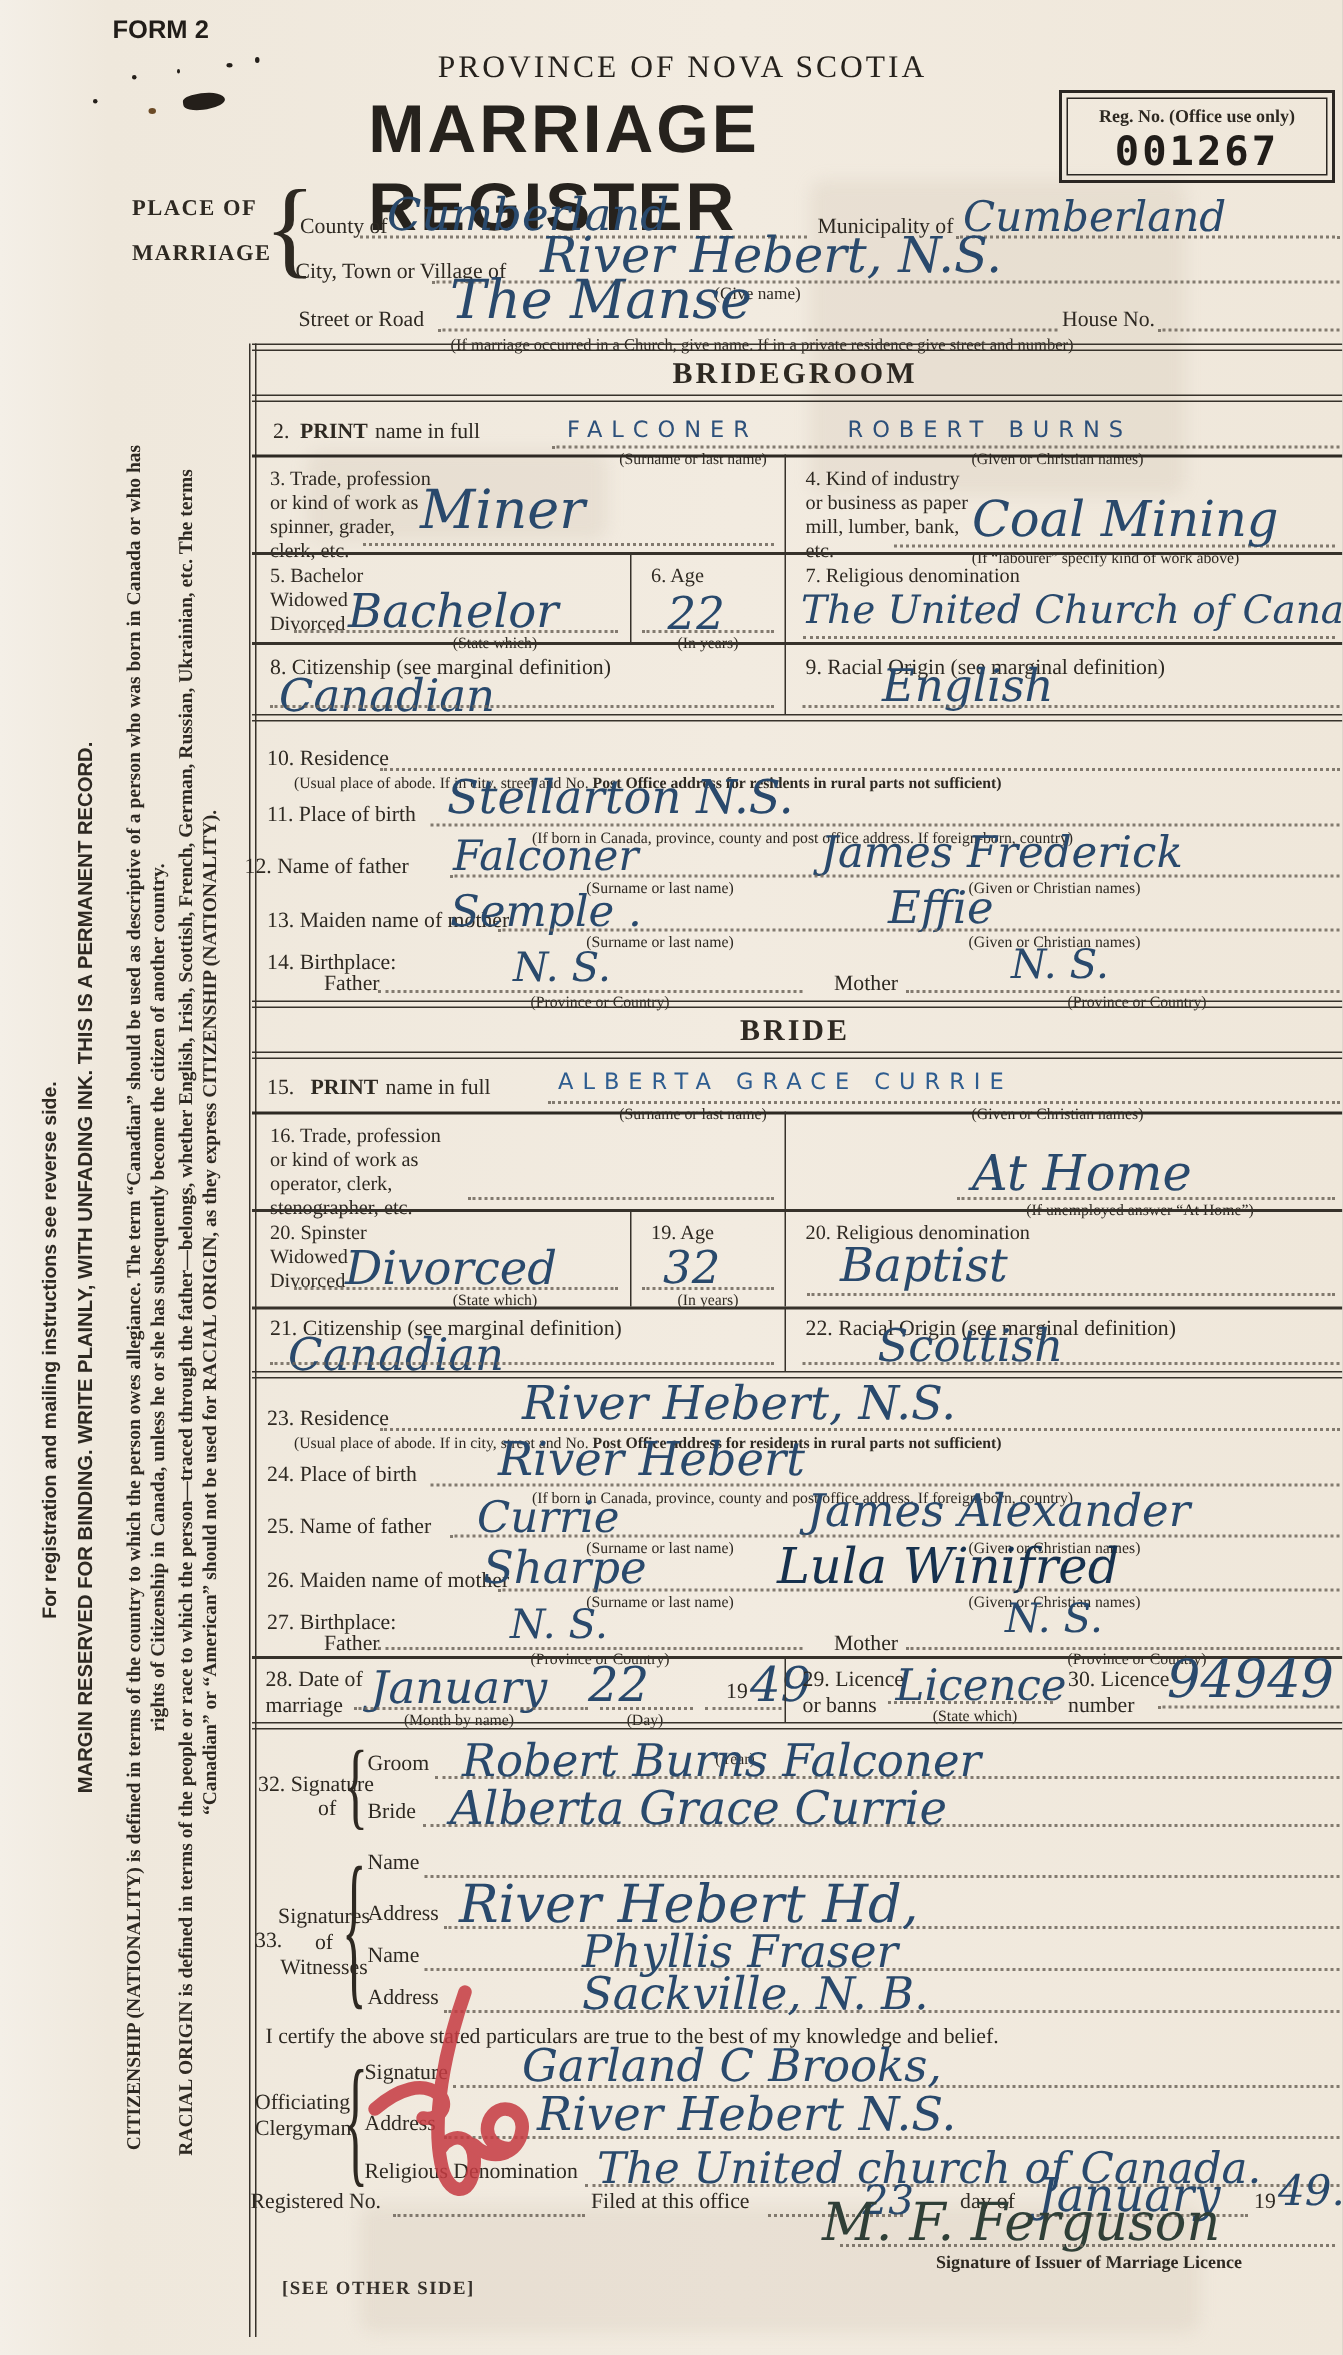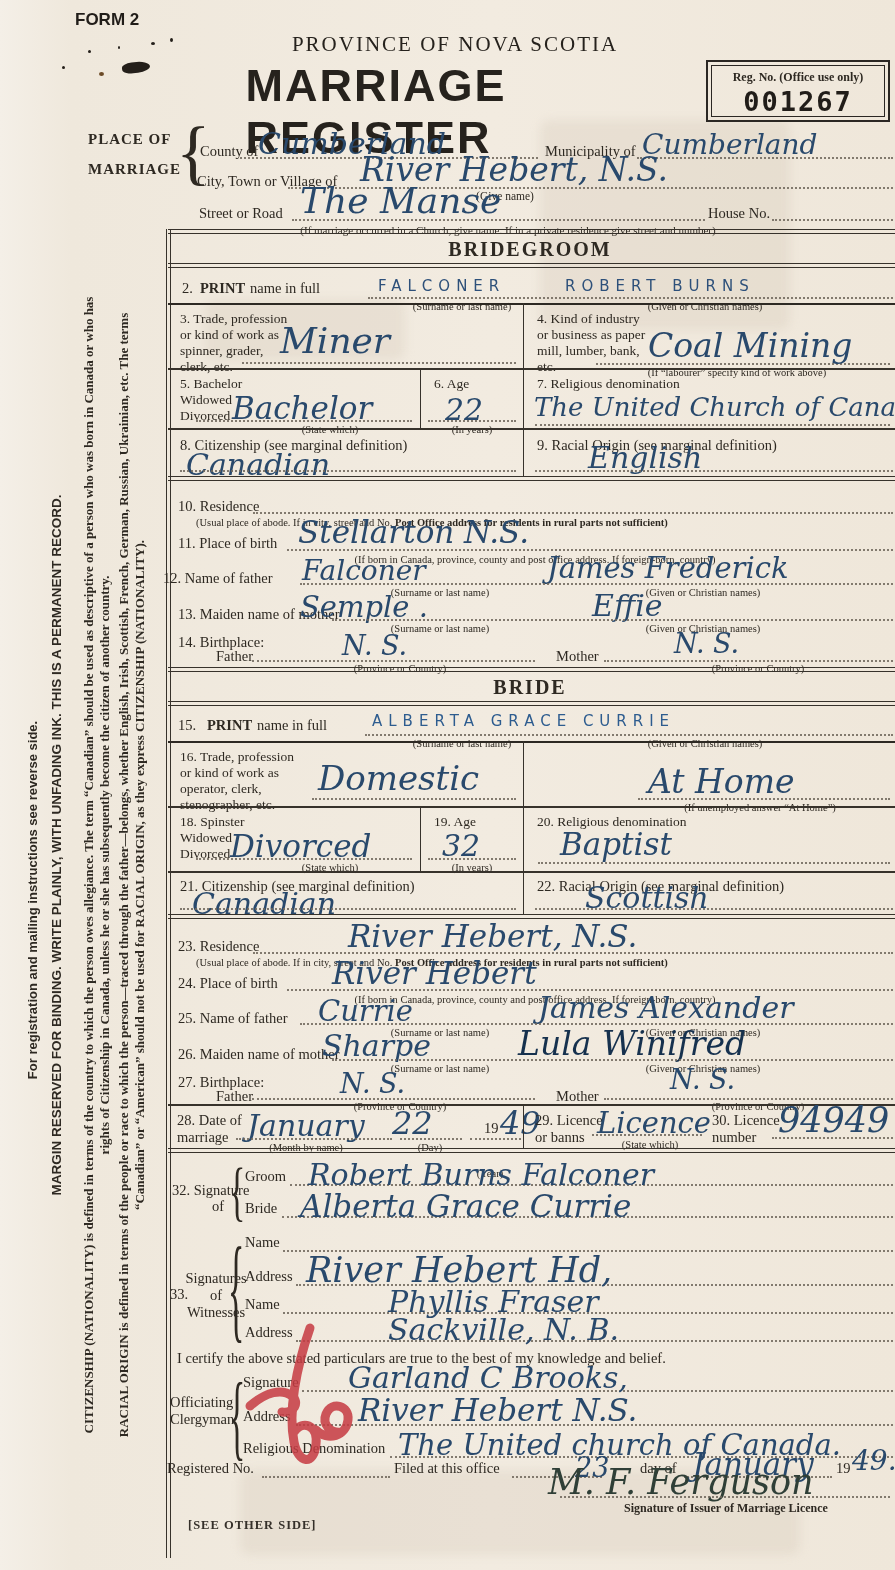--- a/index.html
+++ b/index.html
@@ -187,29 +187,28 @@
   <div class="abs dot" style="left:365px;top:734px;width:528px;"></div>
   <div class="abs hp" style="left:372px;top:712px;color:#2d5c8f;">ALBERTA    GRACE    CURRIE</div>
   <div class="abs sub cen" style="left:462px;top:738px;">(Surname or last name)</div>
   <div class="abs sub cen" style="left:705px;top:738px;">(Given or Christian names)</div>
   <div class="abs rule2" style="left:168px;top:741px;width:727px;"></div>
 
   <div class="abs lbl pre" style="left:180px;top:749px;width:165px;">16. Trade,  profession
 or kind of work as
 operator,     clerk,
 stenographer, etc.</div>
-  <div class="abs hw" style="left:318px;top:758px;font-size:34px;">Domestic</div>
   <div class="abs dot" style="left:312px;top:798px;width:204px;"></div>
   <div class="abs dot" style="left:638px;top:798px;width:252px;"></div>
   <div class="abs hw" style="left:648px;top:762px;font-size:33px;">At Home</div>
   <div class="abs sub cen" style="left:760px;top:802px;">(If unemployed answer “At Home”)</div>
   <div class="abs rule" style="left:168px;top:806px;width:727px;"></div>
   <div class="abs vline" style="left:523px;top:741px;height:65px;"></div>
 
-  <div class="abs lbl pre" style="left:180px;top:814px;">18. Spinster
+  <div class="abs lbl pre" style="left:180px;top:814px;">20. Spinster
 Widowed
 Divorced</div>
   <div class="abs hw" style="left:230px;top:828px;font-size:31px;">Divorced</div>
   <div class="abs dot" style="left:196px;top:858px;width:216px;"></div>
   <div class="abs sub cen" style="left:330px;top:862px;">(State which)</div>
   <div class="abs lbl pre" style="left:434px;top:814px;">19. Age</div>
   <div class="abs hw" style="left:442px;top:828px;font-size:30px;">32</div>
   <div class="abs dot" style="left:428px;top:858px;width:88px;"></div>
   <div class="abs sub cen" style="left:472px;top:862px;">(In years)</div>
   <div class="abs lbl pre" style="left:537px;top:814px;">20. Religious denomination</div>

